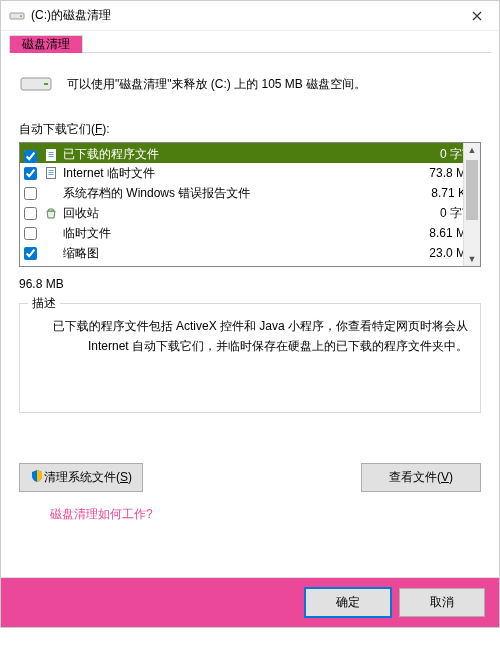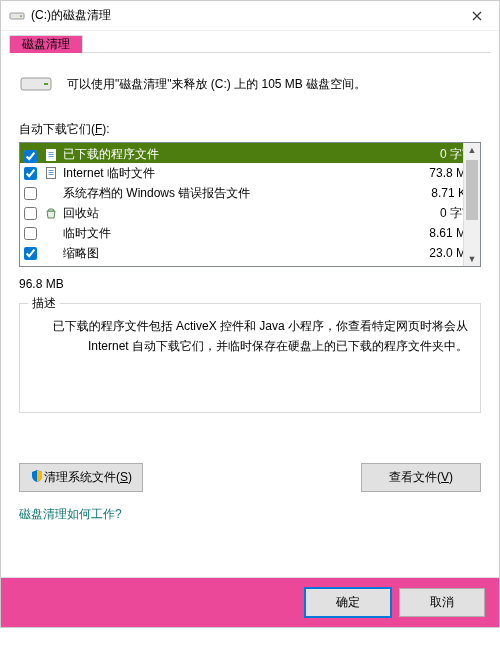--- a/index.html
+++ b/index.html
@@ -70,21 +70,21 @@
   .groupbox .legend {
     position: absolute; top: -9px; left: 8px; background: #fff; padding: 0 4px;
   }
   .groupbox .desc-text { line-height: 1.7; }
   .btnrow { display: flex; justify-content: space-between; margin-top: 26px; gap: 12px;}
   .btn {
     border: 1px solid #adadad; background: #e1e1e1; padding: 5px 10px;
     min-width: 120px; text-align: center; cursor: default; font-family: inherit; font-size: 12px;
     display:flex; align-items:center; justify-content:center; 
   }
-  .link { color: #0f766e; text-decoration: none; margin-top: 14px; display: inline-block; }
+  .link { color: #ec4899; text-decoration: none; margin-top: 14px; display: inline-block; margin-left: 31px; }
   .footer {
     border-top: 1px solid #ddd; padding: 10px 14px; display: flex; justify-content: flex-end; gap: 8px;
     background: #ec4899;
   }
   .footer .btn { min-width: 86px; padding: 5px 8px;}
   .ok { border-color:#0078d7; outline: 1px solid #0078d7;}
   .underline-hint { text-decoration: underline; }
 </style>
 </head>
 <body>

